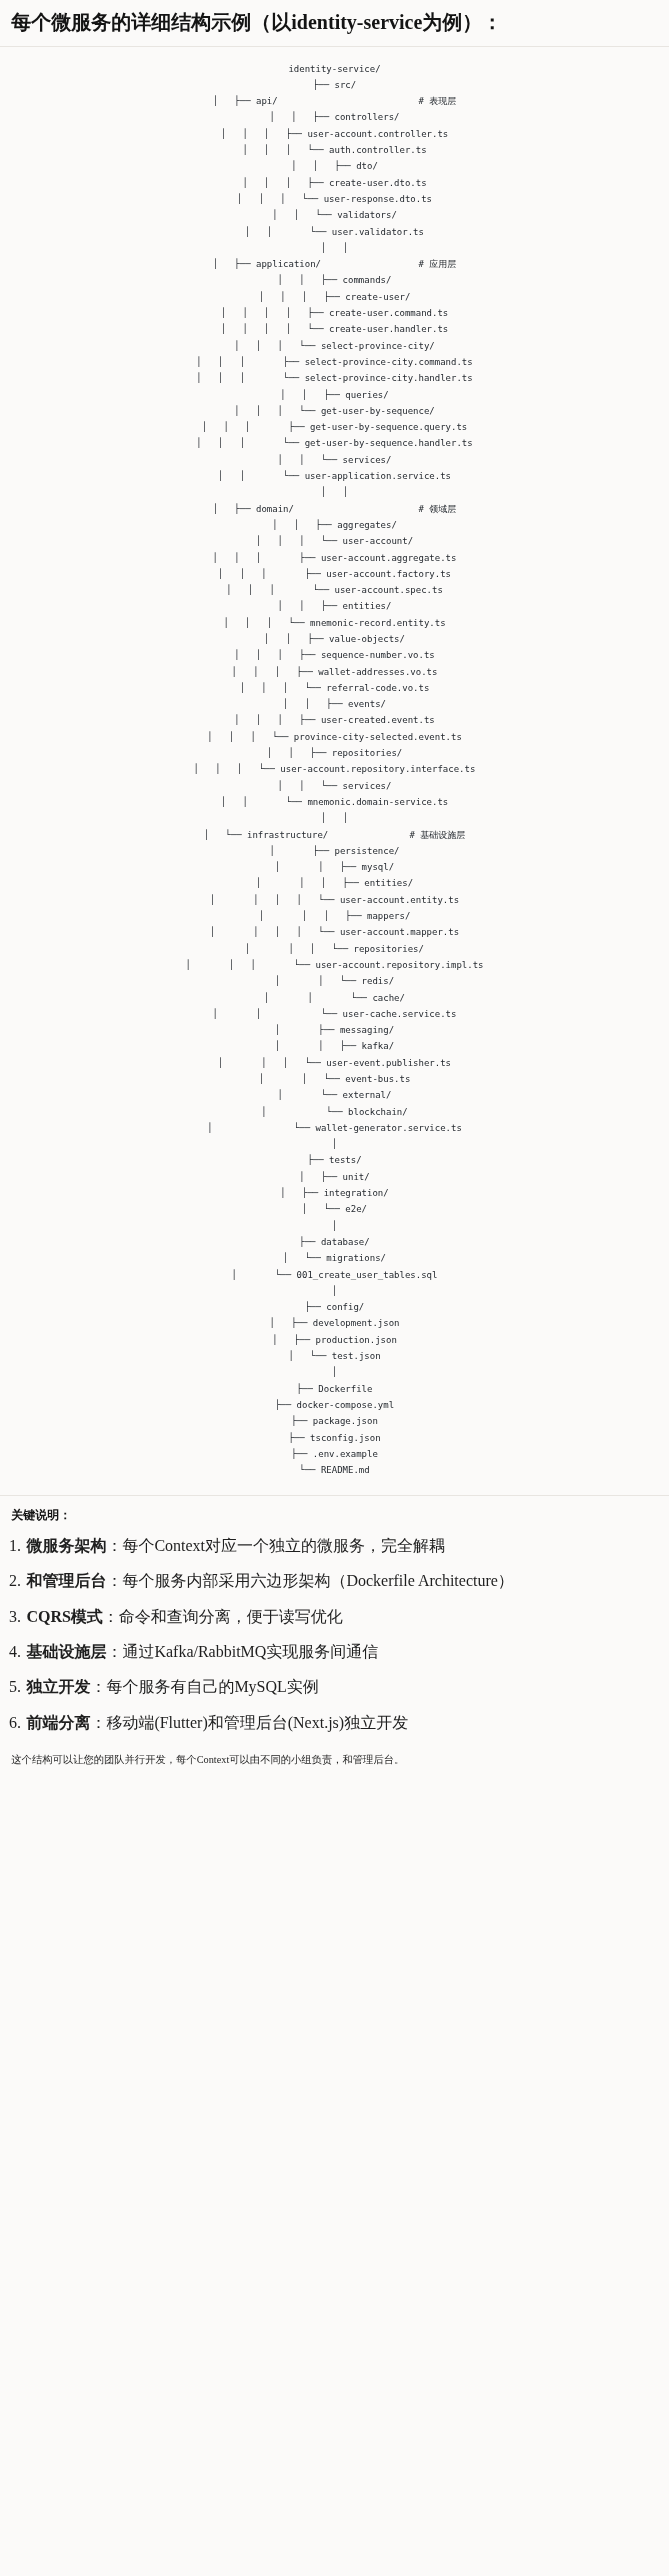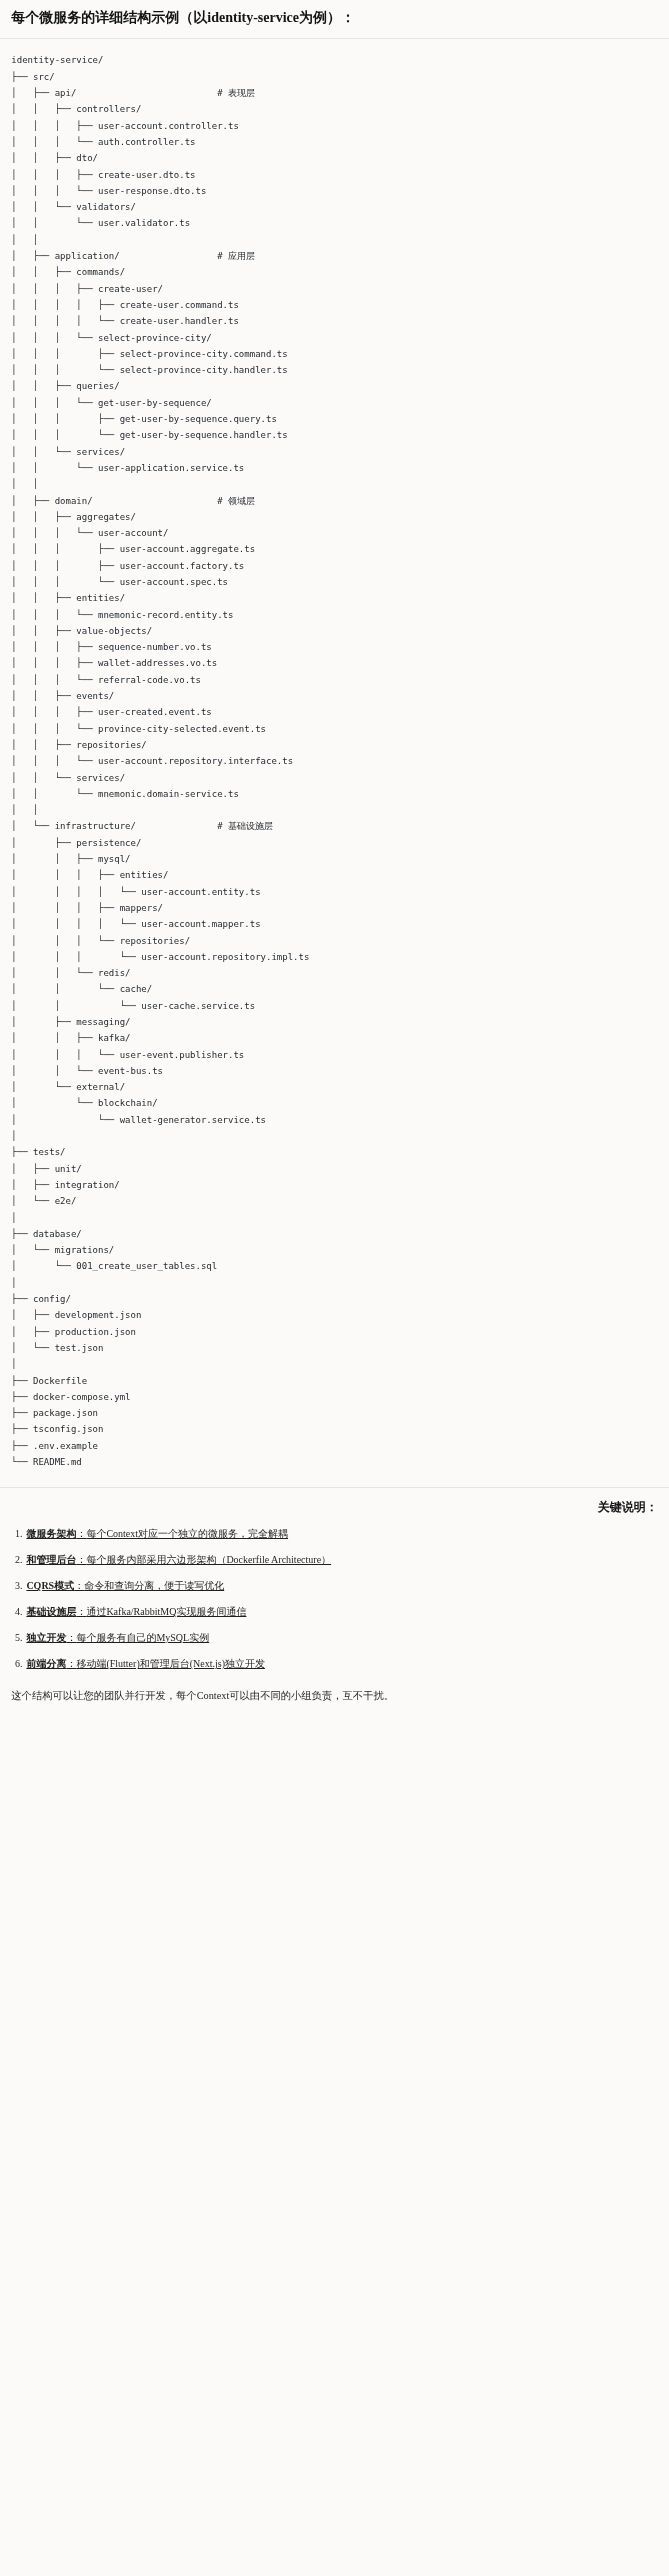--- a/index.html
+++ b/index.html
@@ -21,21 +21,21 @@
 
   
   .doc-header {
     padding: 8.8px 11.3px 10px 11.3px;
     background: #fbfaf9;
     border-bottom: 0.6px solid #e8e5e1;
   }
   .doc-title {
     font-family: "Liberation Serif", serif;
     font-weight: bold;
-    font-size: 14px;
+    font-size: 20px;
     line-height: 1.35;
     letter-spacing: 0px;
     color: #141414;
     margin: 0;
   }
 
   
   .tree-block {
     padding: 13.8px 11.3px 16.3px 11.3px;
     background: #fbfaf9;
@@ -44,44 +44,43 @@
   pre.tree {
     margin: 0;
     padding: 0;
     font-family: "DejaVu Sans Mono", "Liberation Mono", monospace;
     font-size: 9px;
     line-height: 16.3px;
     color: #24292f;
     white-space: pre;
     tab-size: 4;
     letter-spacing: 0px;
+    text-align: center;
   }
 
   
   .notes {
     padding: 11.3px 11.3px 16.3px 11.3px;
     background: #fbfaf9;
   }
   .notes-title {
     font-family: "Liberation Serif", serif;
     font-weight: bold;
     font-size: 12px;
     line-height: 1.4;
     margin: 0 0 10px 0;
     color: #141414;
-    text-align: right;
   }
   ol.note-list {
     margin: 0 0 11.3px 0;
     padding: 0 0 0 13.8px;
     list-style: decimal;
     font-family: "Liberation Serif", serif;
-    font-size: 10px;
+    font-size: 16px;
     color: #1f1f1f;
-    text-decoration: underline;
   }
   ol.note-list > li {
     margin: 0 0 10.6px 0;
     line-height: 1.55;
     padding-left: 1.3px;
   }
   ol.note-list > li:last-child { margin-bottom: 16px; }
   .note-term {
     font-weight: bold;
   }
@@ -197,17 +196,17 @@
   <div class="notes">
     <div class="notes-title">关键说明：</div>
     <ol class="note-list">
         <li><span class="note-term">微服务架构</span><span class="note-sep">：</span><span class="note-desc">每个Context对应一个独立的微服务，完全解耦</span></li>
         <li><span class="note-term">和管理后台</span><span class="note-sep">：</span><span class="note-desc">每个服务内部采用六边形架构（Dockerfile Architecture）</span></li>
         <li><span class="note-term">CQRS模式</span><span class="note-sep">：</span><span class="note-desc">命令和查询分离，便于读写优化</span></li>
         <li><span class="note-term">基础设施层</span><span class="note-sep">：</span><span class="note-desc">通过Kafka/RabbitMQ实现服务间通信</span></li>
         <li><span class="note-term">独立开发</span><span class="note-sep">：</span><span class="note-desc">每个服务有自己的MySQL实例</span></li>
         <li><span class="note-term">前端分离</span><span class="note-sep">：</span><span class="note-desc">移动端(Flutter)和管理后台(Next.js)独立开发</span></li>
       </ol>
-    <p class="closing">这个结构可以让您的团队并行开发，每个Context可以由不同的小组负责，互不干扰。</p>
+    <p class="closing">这个结构可以让您的团队并行开发，每个Context可以由不同的小组负责，和管理后台。</p>
   </div>
 
 </div>
 
 
 </body></html>

